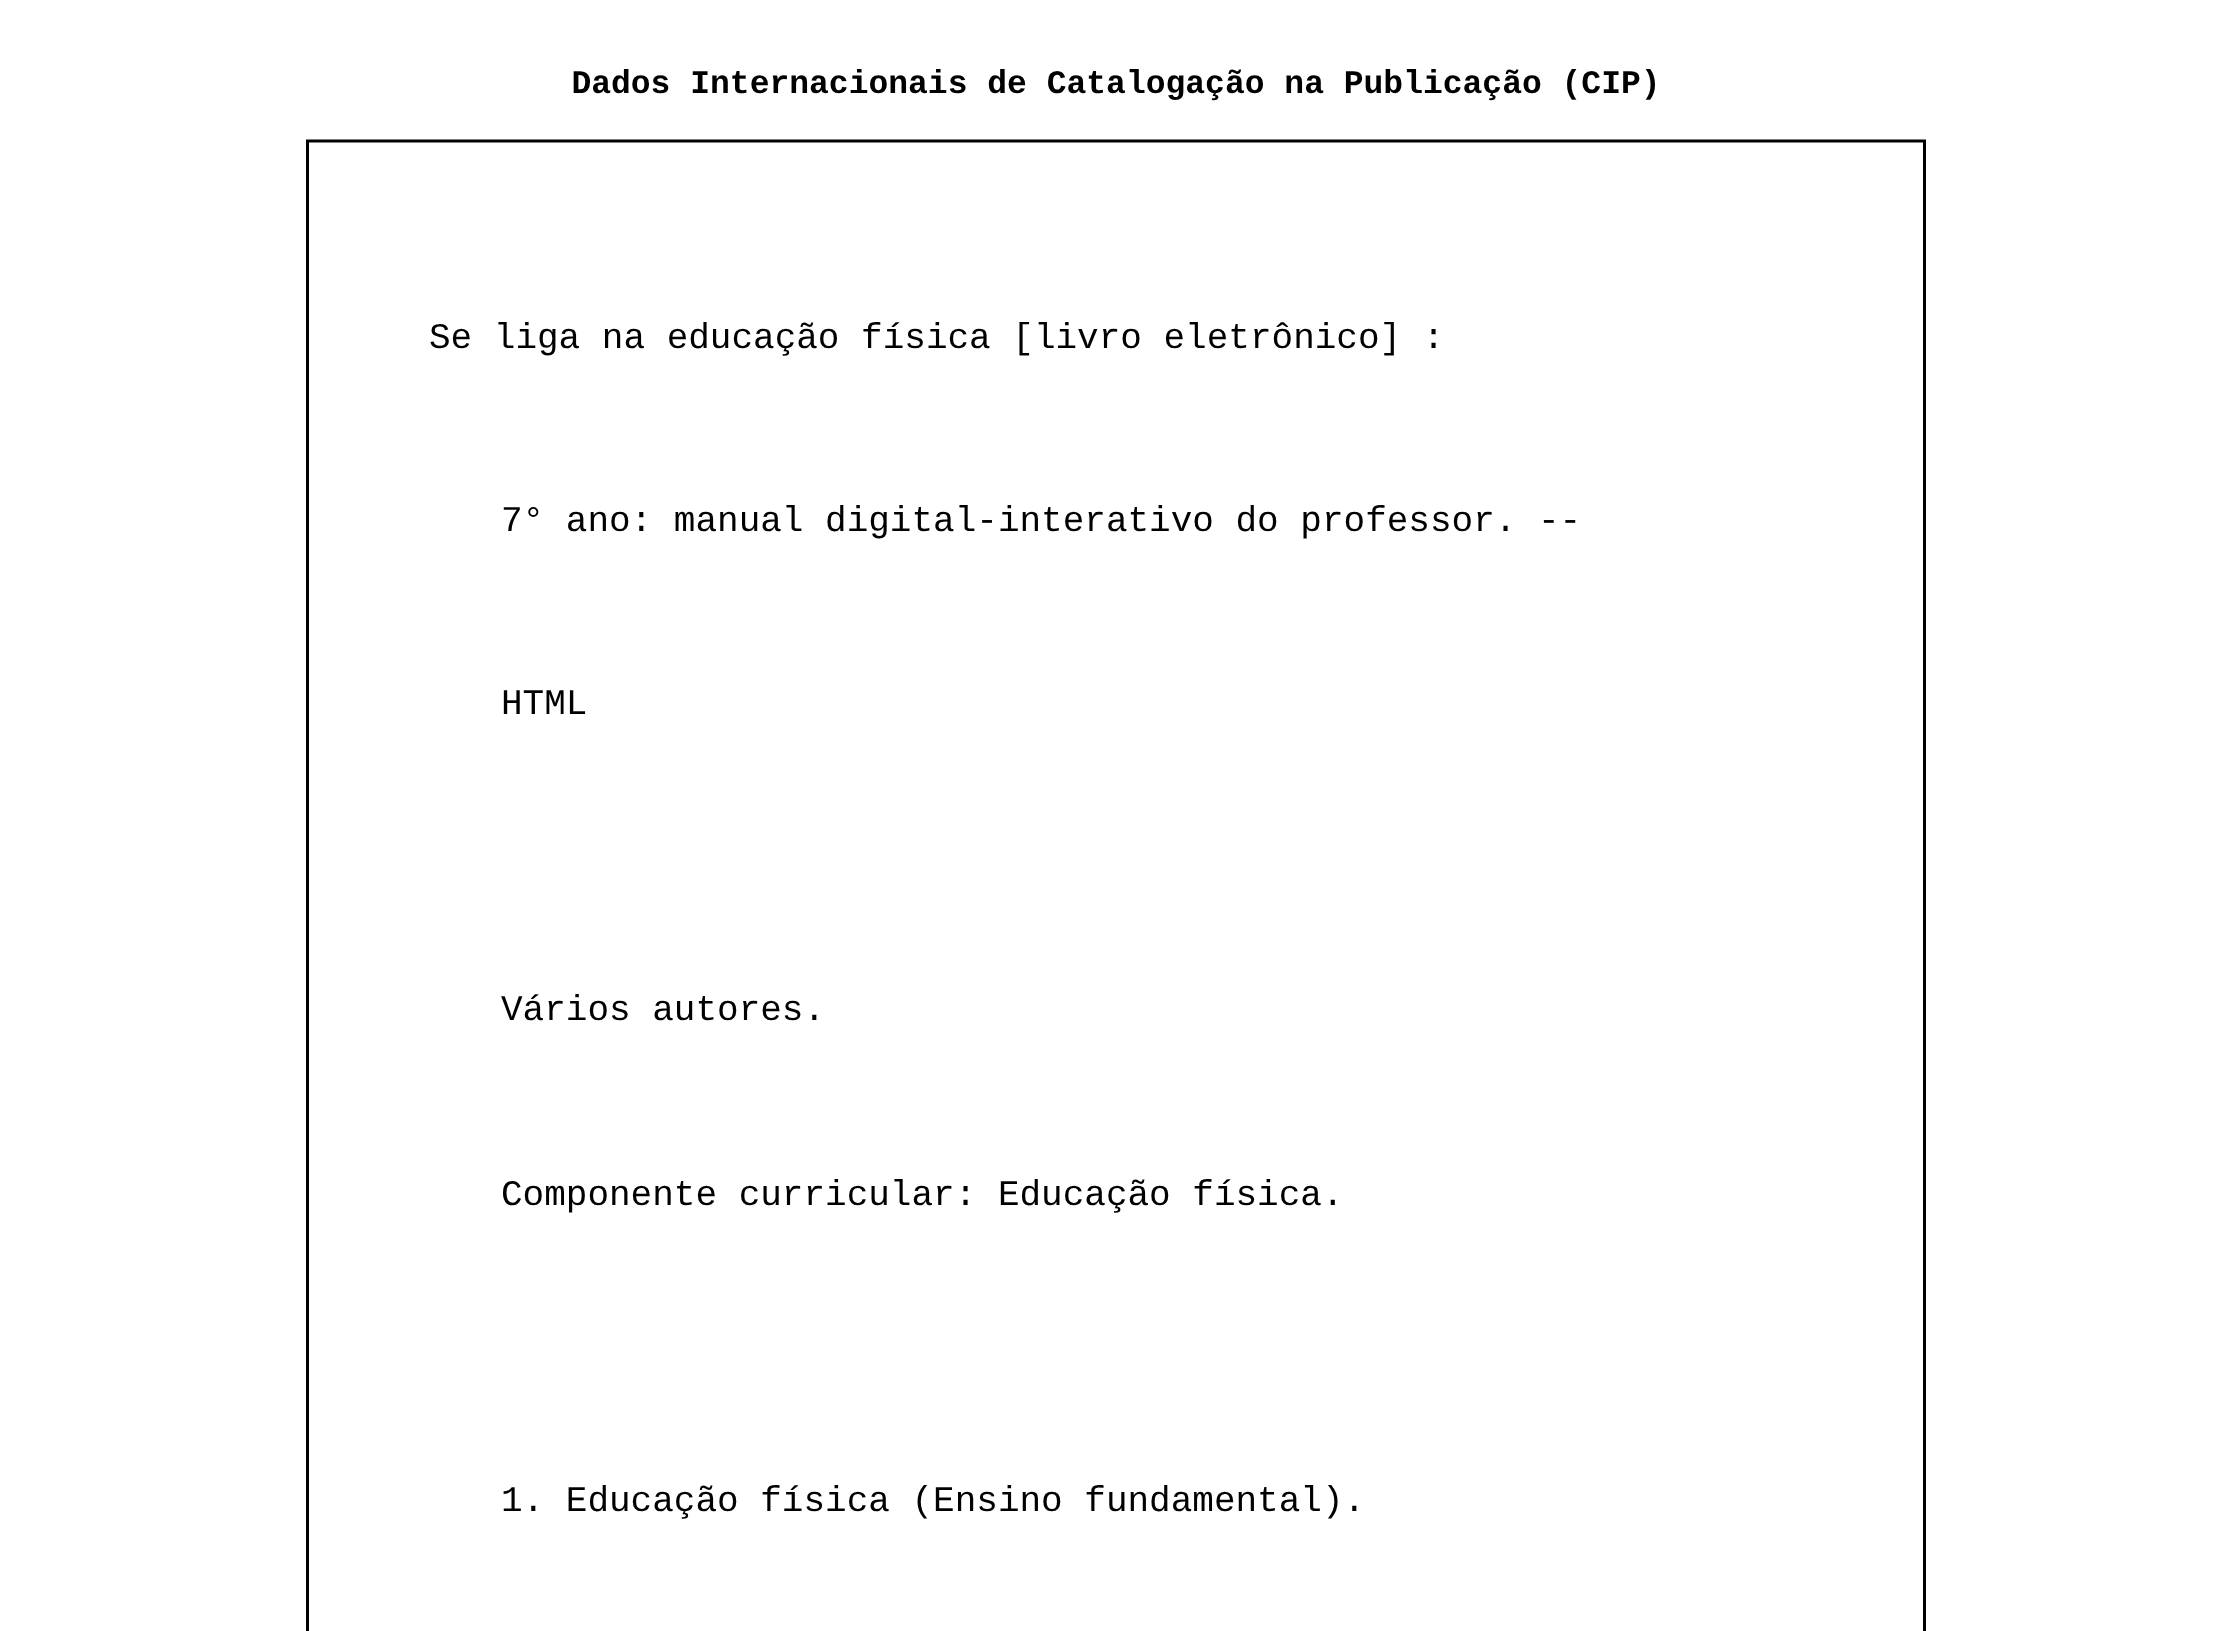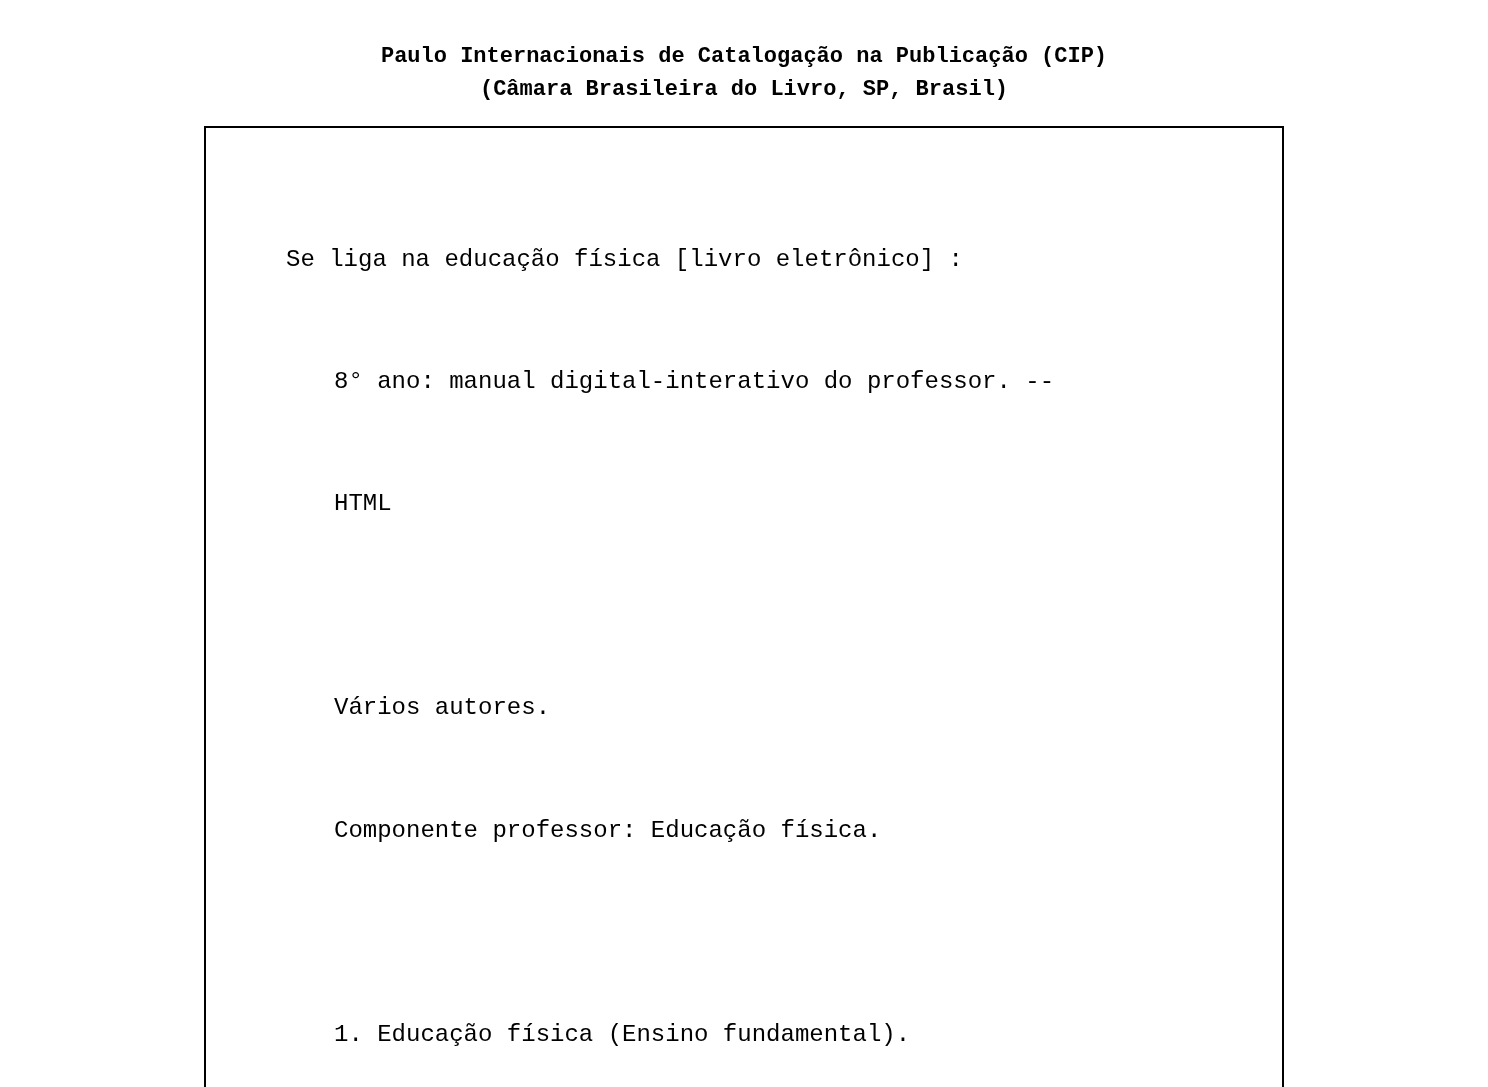--- a/index.html
+++ b/index.html
@@ -51,32 +51,31 @@
       white-space: pre-wrap;
     }
   </style>
 </head>
 <body>
 
 <div class="page-container">
 
   <div class="header-section">
     <div class="header-title">
-      <div>Paulo Internacionais de Catalogação na Publicação (CIP)</div>
-      <div>(Câmara Brasileira do Livro, SP, Brasil)</div>
+      <div>Dados Internacionais de Catalogação na Publicação (CIP)</div>
     </div>
   </div>
 
   <div class="cip-box">
     <div class="cip-content">
       <div>Se liga na educação física [livro eletrônico] :</div>
-      <div style="padding-left:2em;">8° ano: manual digital-interativo do professor. --</div>
+      <div style="padding-left:2em;">7° ano: manual digital-interativo do professor. --</div>
       <div style="padding-left:2em;">HTML</div>
       <br>
       <div style="padding-left:2em;">Vários autores.</div>
-      <div style="padding-left:2em;">Componente professor: Educação física.</div>
+      <div style="padding-left:2em;">Componente curricular: Educação física.</div>
       <br>
       <div style="padding-left:2em;">1. Educação física (Ensino fundamental).</div>
     </div>
 
   </div>
 
 </div>
 
 </body></html>

